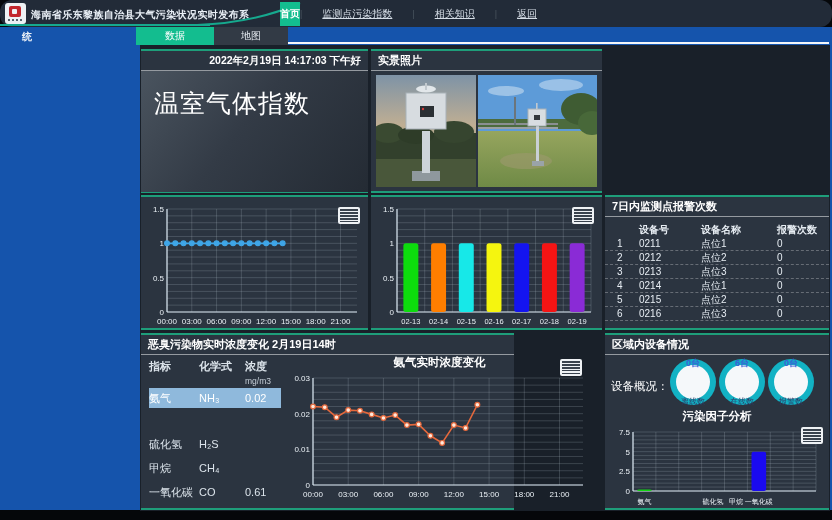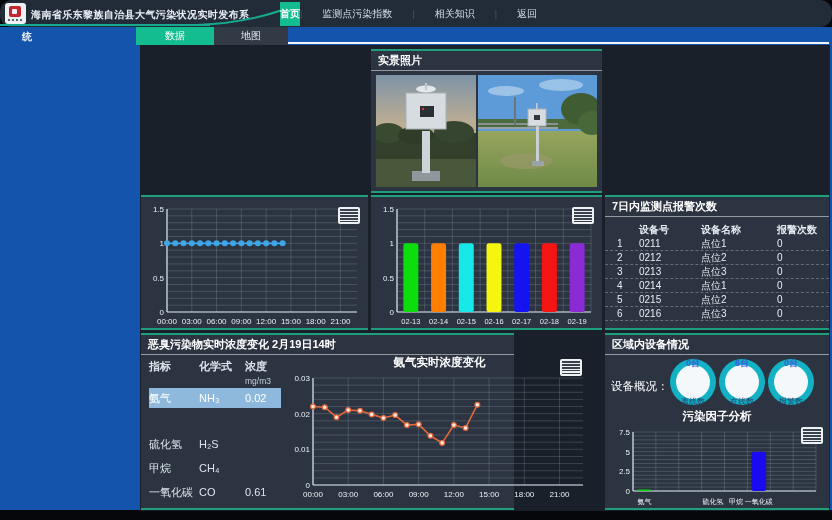--- a/index.html
+++ b/index.html
@@ -10,21 +10,21 @@
   .logo{position:absolute;left:5px;top:3px;width:21px;height:21px;background:#eef1f4;border-radius:3px;}
   .logo-glyph{position:absolute;left:4px;top:3px;width:12px;height:11px;background:#c2272e;border-radius:2px;}
   .logo-glyph::after{content:"";position:absolute;left:3px;top:3px;width:5px;height:5px;background:#eef1f4;border-radius:1px;}
   .logo-sub{position:absolute;left:3px;top:16px;width:15px;height:2px;
             background:repeating-linear-gradient(90deg,#5a6570 0 2px,#eef1f4 2px 4px);}
   .sys-title{position:absolute;left:31px;top:8px;font-size:10px;font-weight:bold;color:#e9eff6;letter-spacing:.4px;white-space:nowrap;}
   .swoosh{position:absolute;left:195px;top:0;width:110px;height:27px;}
   .teal-underline{position:absolute;left:0;top:24px;width:210px;height:2px;background:#16a98e;}
   .nav-menu{position:absolute;left:280px;top:0;height:27px;display:flex;align-items:center;}
   .nav-home{background:#13bd8f;color:#fff;font-size:10px;font-weight:bold;padding:5px 0;cursor:pointer;}
-  .nav-item{color:#d5dde6;font-size:10px;padding:0 20px;cursor:pointer;white-space:nowrap;}
+  .nav-item{color:#d5dde6;font-size:10px;padding:0 20px;cursor:pointer;white-space:nowrap;text-decoration:underline;}
   .nav-sep{color:#49545f;font-size:9px;}
   
   .blue-bg{position:absolute;left:0;top:27px;width:832px;height:483px;background:#1554ac;}
   .white-line{position:absolute;left:288px;top:42px;width:541px;height:2px;background:#f3f6f9;z-index:3;}
   .wrap-char{position:absolute;left:22px;top:30px;font-size:10px;font-weight:bold;color:#e9eff6;z-index:3;}
   .tab{position:absolute;top:27px;height:18px;line-height:18px;text-align:center;font-size:10px;z-index:4;cursor:pointer;}
   .tab-data{left:136px;width:78px;background:#13bd8f;color:#fff;}
   .tab-map{left:214px;width:74px;background:#323a45;color:#e4eaf0;}
   .content-bg{position:absolute;left:140px;top:45px;width:690px;height:466px;background:#192029;}
   
@@ -106,20 +106,26 @@
       <span class="nav-sep">|</span>
       <div class="nav-item">相关知识</div>
       <span class="nav-sep">|</span>
       <div class="nav-item">返回</div>
     </div>
   </div>
 
   <div class="tab tab-data">数据</div>
   <div class="tab tab-map">地图</div>
 
+  <div class="panel" id="panel-greenhouse">
+    <div class="panel-h">2022年2月19日  14:17:03 下午好</div>
+    <div class="gh-body">
+      <div class="gh-headline">温室气体指数</div>
+    </div>
+  </div>
 
   <div class="panel" id="panel-photos">
     <div class="panel-h">实景照片</div>
     <div class="photo-body">
       <svg width="221" height="112">
         <defs>
           <linearGradient id="skyL" x1="0" y1="0" x2="0" y2="1">
             <stop offset="0" stop-color="#7e93a6"></stop>
               <stop offset="0.45" stop-color="#bfae93"></stop>
             <stop offset="0.6" stop-color="#a3a18b"></stop>

